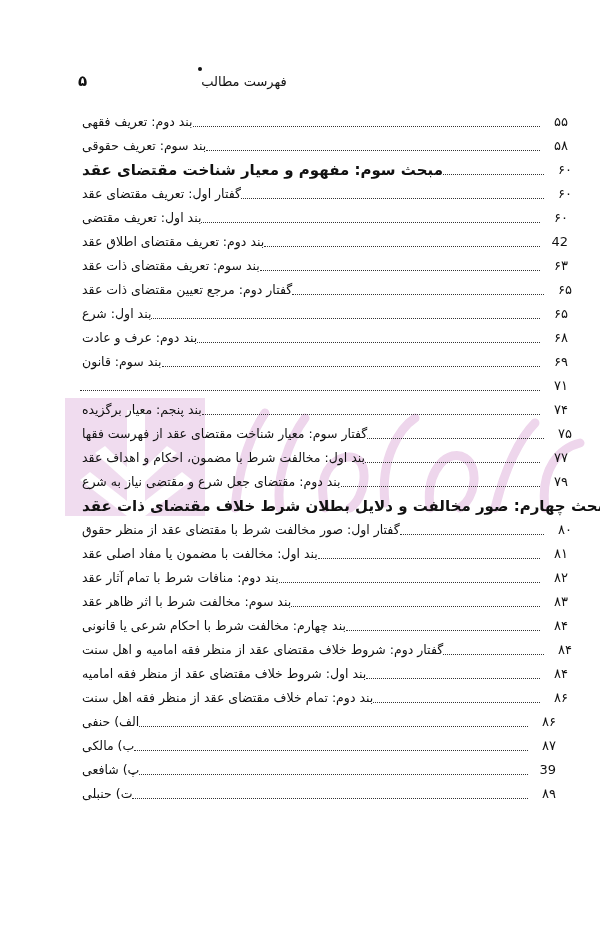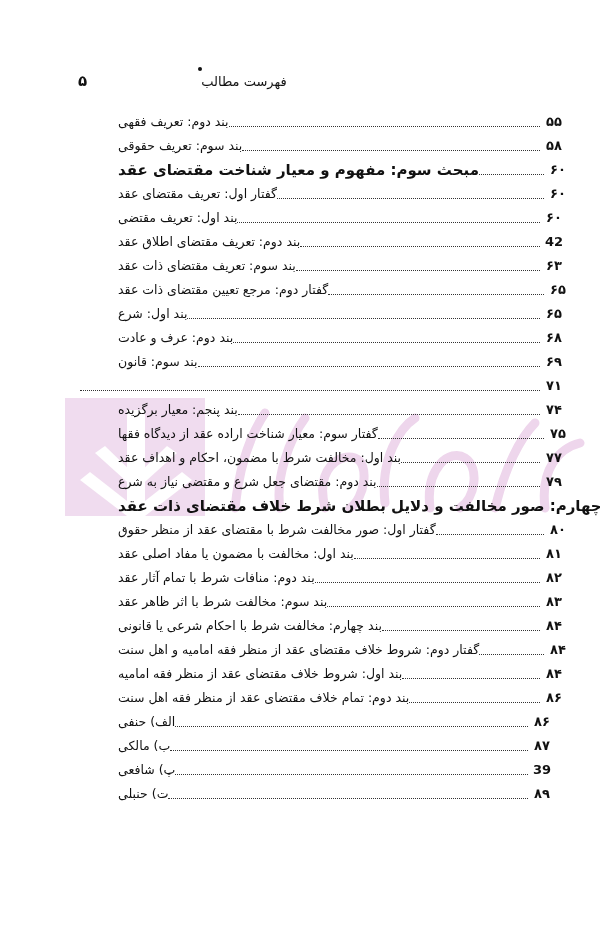--- a/index.html
+++ b/index.html
@@ -8,23 +8,23 @@
   .page { position:absolute; left:0; top:0; width:600px; height:946px; }
   .watermark { position:absolute; left:65px; top:398px; width:520px; height:118px; z-index:0; }
   .wm-box { position:absolute; left:0; top:0; width:140px; height:118px; background:#f0dcef; }
   .wm-svg { position:absolute; left:0; top:0; }
   .header { position:absolute; top:72px; left:0; width:600px; height:24px; z-index:2; }
   .header .pagenum { position:absolute; left:78px; top:0; font-size:15px; font-weight:bold; }
   .header .title { position:absolute; left:0; width:488px; top:2px; text-align:center; font-size:13px; direction:rtl; }
   .dot-mark { position:absolute; left:198px; top:67px; width:4px; height:4px; border-radius:50%; background:#111; }
   .toc { position:absolute; top:108px; left:80px; width:492px; z-index:2; }
   .row { position:relative; height:24px; display:flex; flex-direction:row-reverse; align-items:flex-end; direction:rtl; }
-  .row .label { white-space:nowrap; font-size:12.5px; line-height:20px; padding-left:2px;margin-left:36px; }
+  .row .label { white-space:nowrap; font-size:12.5px; line-height:20px; padding-left:2px; }
   .row .leader { flex:1; border-bottom:1.5px dotted #333; margin-bottom:5px; min-width:10px; }
-  .row .pg { font-size:13px; font-weight:bold; line-height:20px; min-width:28px; text-align:center; direction:ltr; }
+  .row .pg { font-size:13px; font-weight:normal; line-height:20px; min-width:28px; text-align:right; direction:ltr; }
   .row.l1 .label { font-weight:bold; font-size:15px; }
   .row.l2 { padding-right:0; }
   .row.l3 { padding-right:4px; }
   .row.l4 { padding-right:16px; }
 </style>
 </head>
 <body>
 
 <div class="page">
 
@@ -118,21 +118,21 @@
       <div class="row l3">
         <span class="leader"></span>
         <span class="pg">۷۱</span>
       </div>
       <div class="row l3">
         <span class="label">بند پنجم: معیار برگزیده</span>
         <span class="leader"></span>
         <span class="pg">۷۴</span>
       </div>
       <div class="row l2">
-        <span class="label">گفتار سوم: معیار شناخت اراده عقد از دیدگاه فقها</span>
+        <span class="label">گفتار سوم: معیار شناخت مقتضای عقد از فهرست فقها</span>
         <span class="leader"></span>
         <span class="pg">۷۵</span>
       </div>
       <div class="row l3">
         <span class="label">بند اول: مخالفت شرط با مضمون، احکام و اهداف عقد</span>
         <span class="leader"></span>
         <span class="pg">۷۷</span>
       </div>
       <div class="row l3">
         <span class="label">بند دوم: مقتضای جعل شرع و مقتضی نیاز به شرع</span>

